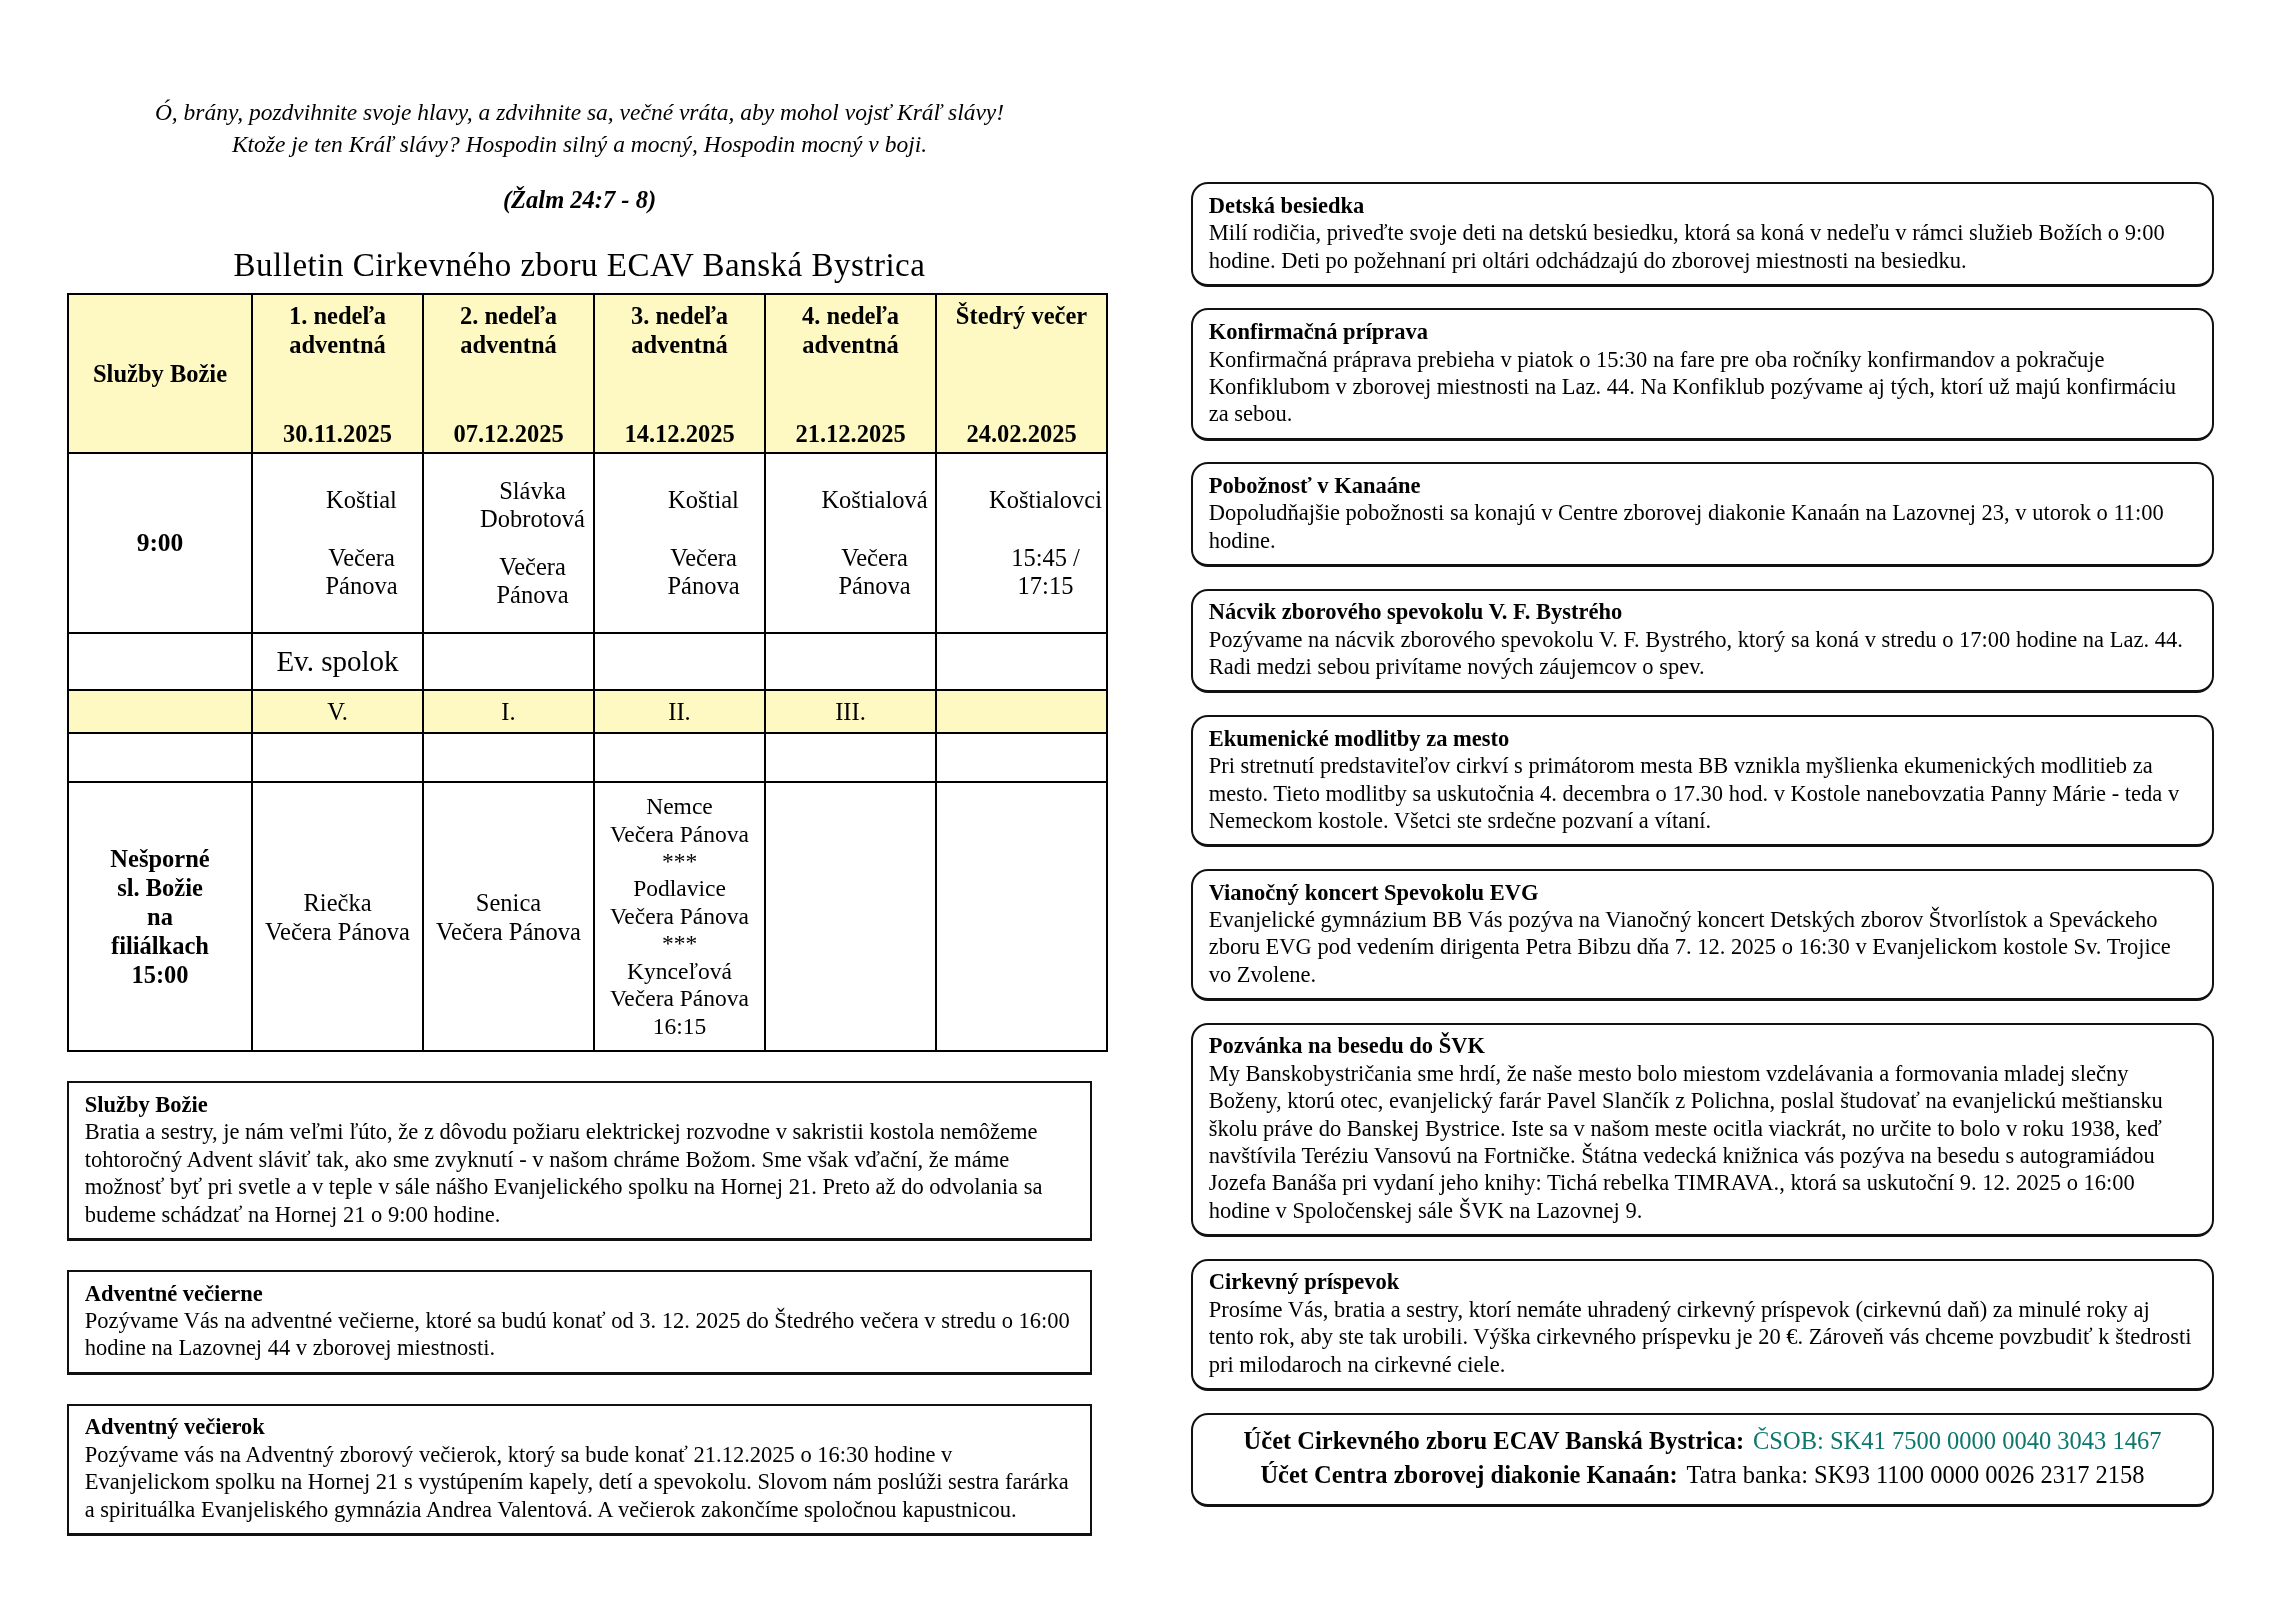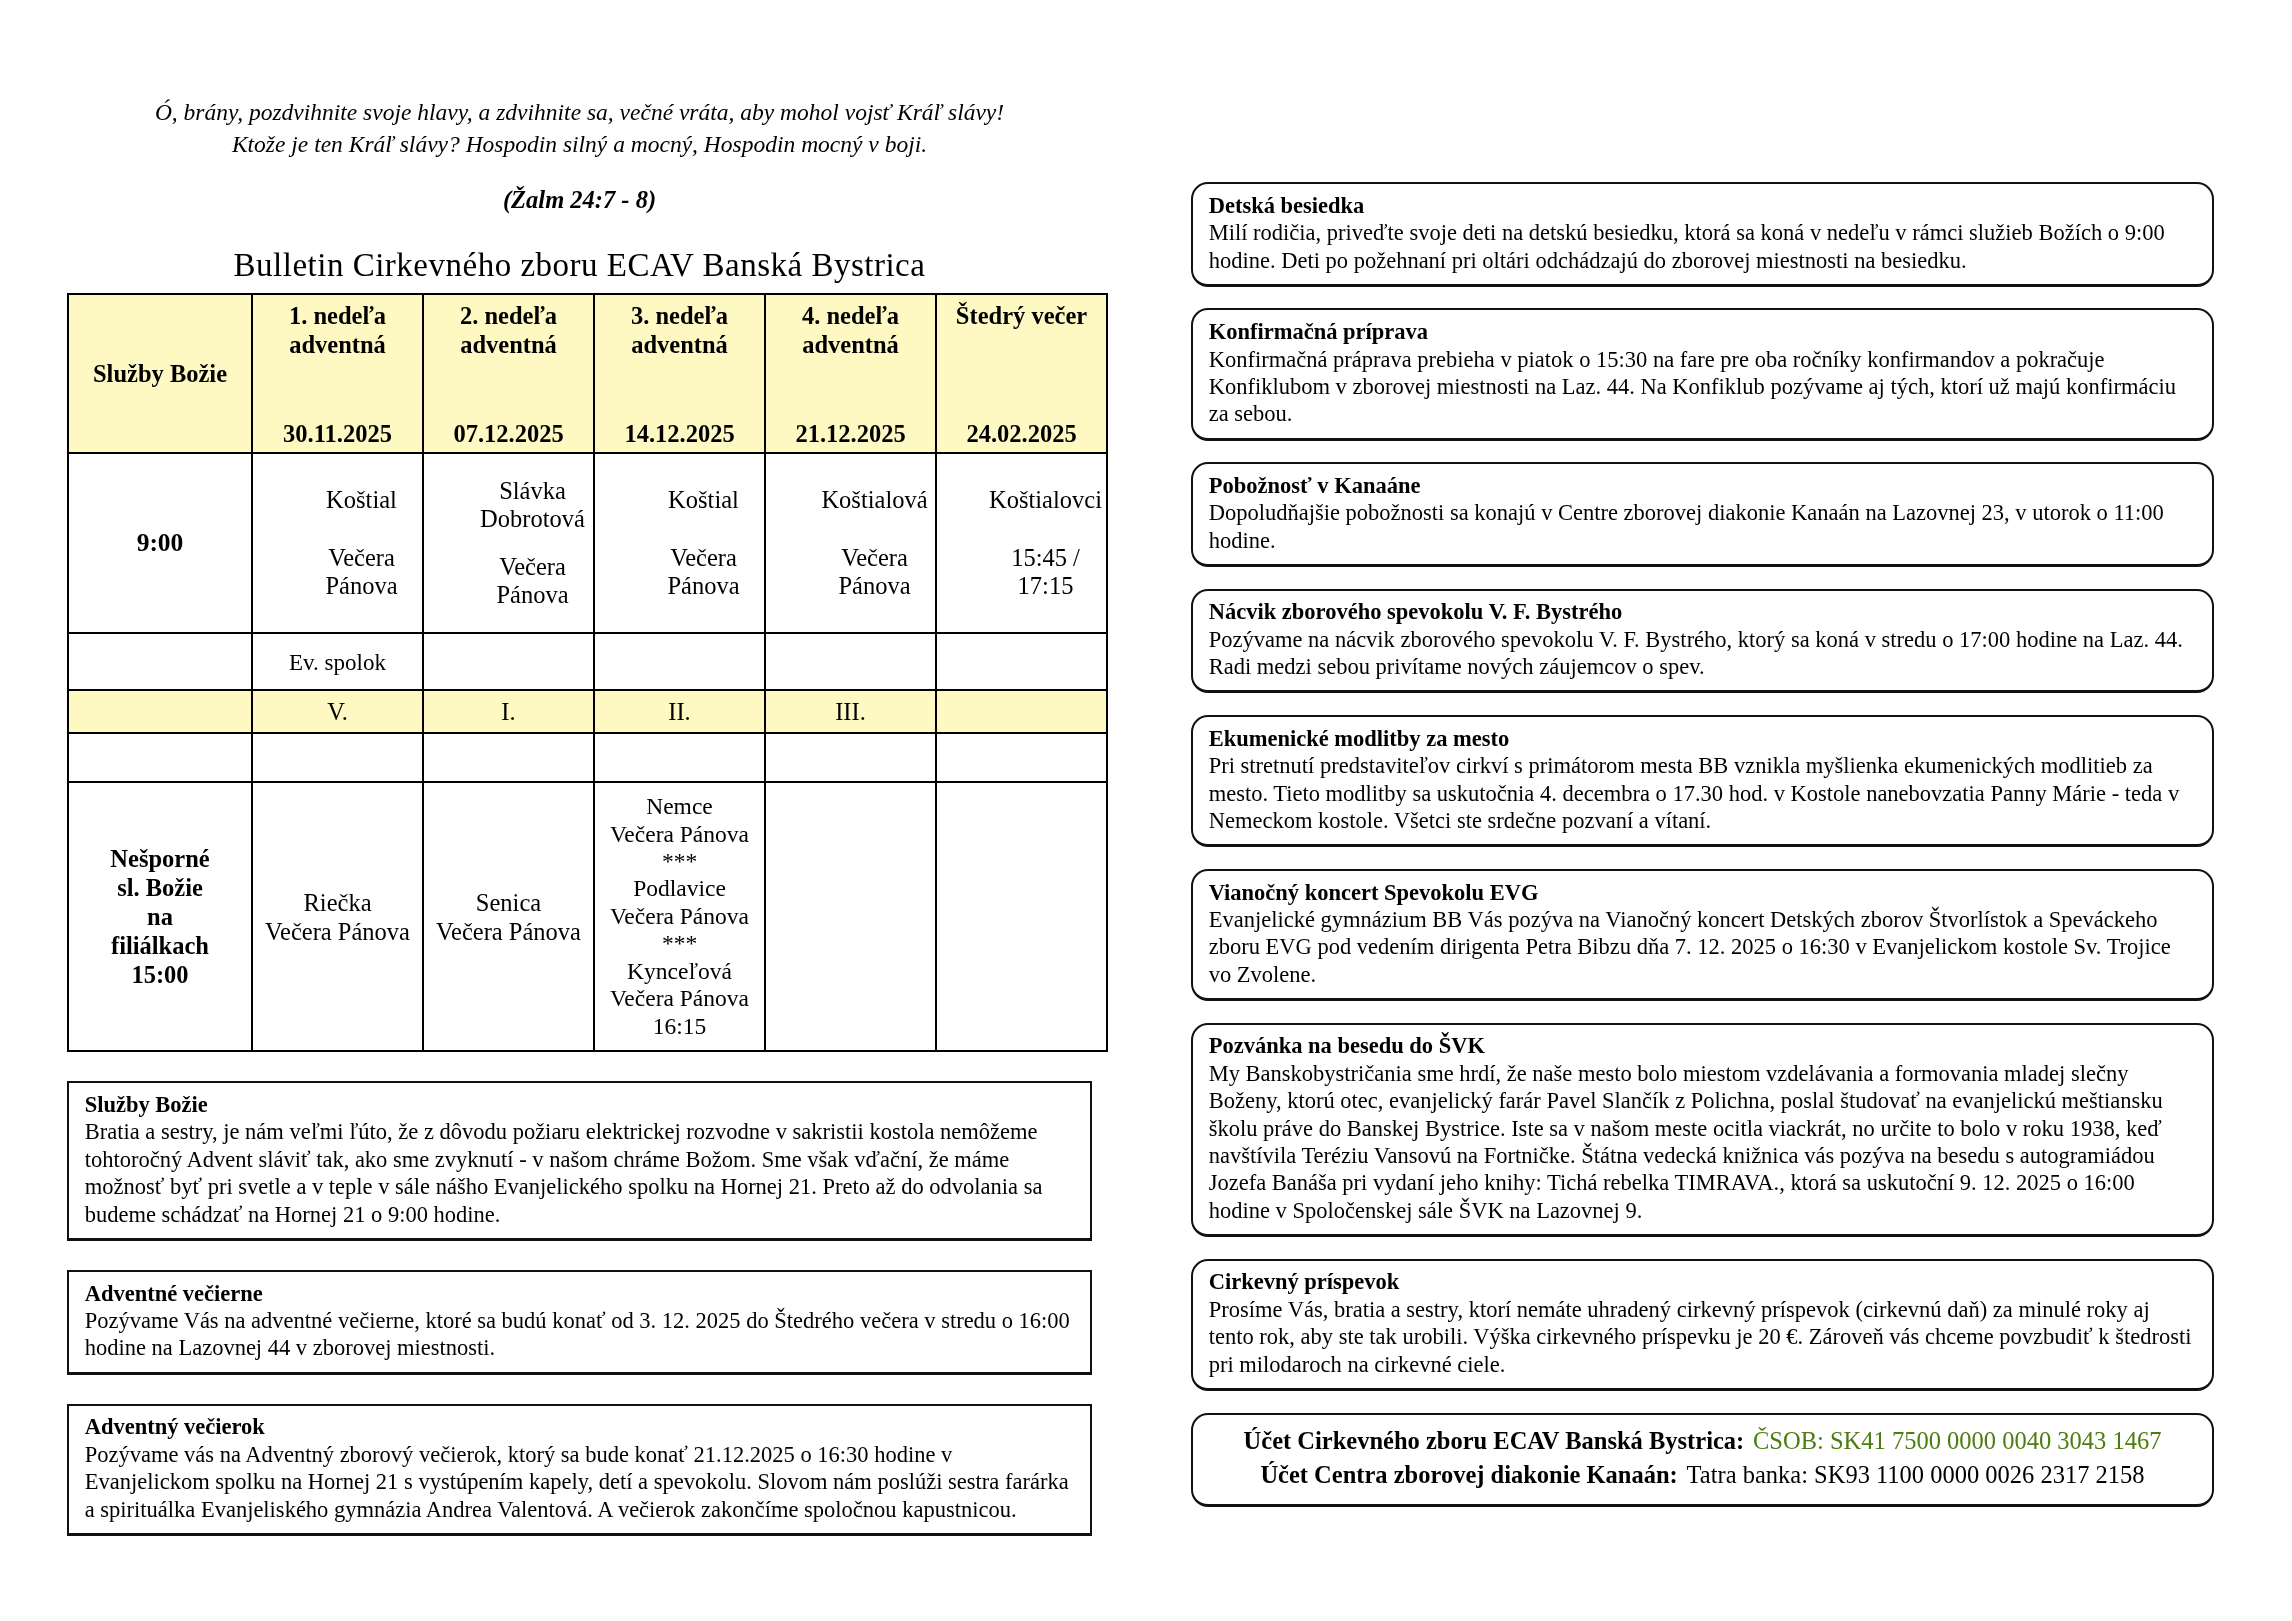--- a/index.html
+++ b/index.html
@@ -20,38 +20,38 @@
   table.schedule td{border:2px solid #000;font-size:24.5px;text-align:center;vertical-align:middle;padding:0;overflow:hidden;}
   .gray{background:#fef9c3;}
   .hcell{display:flex;flex-direction:column;justify-content:space-between;height:147px;padding:5.9px 2px 3.9px;}
   .hlabel{font-weight:bold;line-height:29px;}
   .hdate{font-weight:bold;}
   .corner{font-weight:bold;}
   .row-morning td{height:178px;}
   .mcell{height:174px;display:flex;flex-direction:column;justify-content:space-evenly;align-items:center;padding-left:48px;}
   .mcell div{line-height:28px;}
   .row-spolok td{height:55px;}
-  .spolok-label{font-size:23px;}
+  .spolok-label{font-size:29px;}
   .row-numerals td{height:41px;}
   .row-gap td{height:47px;}
   .row-vespers td{height:267px;}
   .vlabel{font-weight:bold;line-height:29px;}
   .vcell div{line-height:29px;}
   .vcell-multi div{font-size:23.5px;line-height:27.4px;}
 
   .box{border:2px solid #111;border-bottom-width:3.9px;border-right-width:2.9px;
        padding:7.8px 15.7px 9.8px;font-size:22.5px;line-height:27.4px;text-align:left;}
   .box .box-title{font-weight:bold;}
   .left-col .box{margin-top:29px;}
   .right-col .box{margin-bottom:21.6px;border-radius:17px;}
 
   .acct-box{text-align:center;line-height:34px;font-size:24.5px;padding-top:9.8px;padding-bottom:11.8px;}
   .acct-label{font-weight:bold;}
   .acct-val{padding-left:8.8px;}
-  .acct-muted{color:#4d7c0f;}
+  .acct-muted{color:#0f766e;}
 </style>
 </head>
 <body>
 
 <div class="left-col">
 
   <div class="quote">
     <div>Ó, brány, pozdvihnite svoje hlavy, a zdvihnite sa, večné vráta, aby mohol vojsť Kráľ slávy!</div>
     <div>Ktože je ten Kráľ slávy? Hospodin silný a mocný, Hospodin mocný v boji.</div>
   </div>

